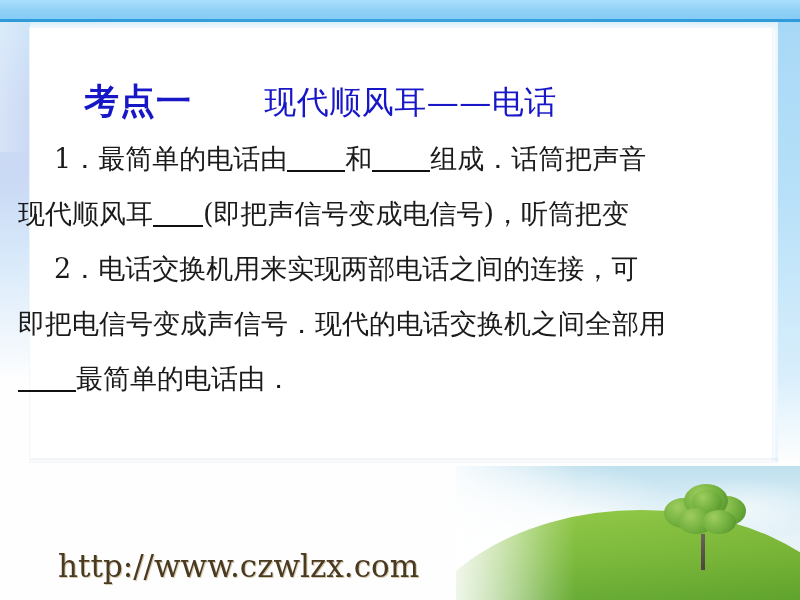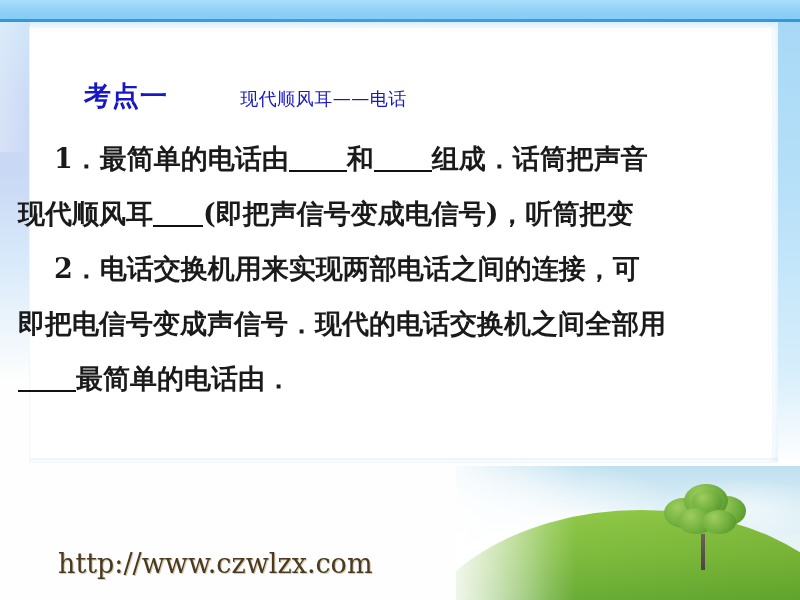--- a/index.html
+++ b/index.html
@@ -175,62 +175,61 @@
   
   .heading {
     position: absolute;
     left: 84px; top: 78px;
     color: #1717c8;
     white-space: nowrap;
   }
   .heading .kp {
     font-family: "DejaVu Sans", sans-serif;
     font-weight: bold;
-    font-size: 27px;
+    font-size: 35px;
     letter-spacing: 1px;
     margin-top: 48px;
   }
   .heading .gap { display: inline-block; width: 62px; }
   .heading .sub {
     font-family: "DejaVu Serif", serif;
-    font-size: 18px;
+    font-size: 32px;
     letter-spacing: 0.5px;
     margin-top: 33px;
   }
 
   .body-block {
     position: absolute;
     left: 18px; top: 131px;
     width: 770px;
     font-family: "DejaVu Serif", serif;
     font-size: 27px;
     color: #1a1a1a;
     line-height: 55px;
-    font-weight: bold;
   }
   .ln { white-space: nowrap; }
   .indent { display: inline-block; width: 36px; }
   .blank {
     display: inline-block;
     width: 58px;
     border-bottom: 2px solid #111111;
     vertical-align: -4px;
   }
   .blank-sm {
     display: inline-block;
     width: 50px;
     border-bottom: 2px solid #111111;
     vertical-align: -4px;
   }
 
   .url {
     position: absolute;
     left: 58px; top: 548px;
     font-family: "DejaVu Serif", serif;
-    font-size: 27px;
+    font-size: 31px;
     color: #4a3a22;
     text-shadow: 1px 1px 0 rgba(180,160,110,.55);
     white-space: nowrap;
   }
 </style>
 </head>
 <body>
 
 <div id="slide">
 

